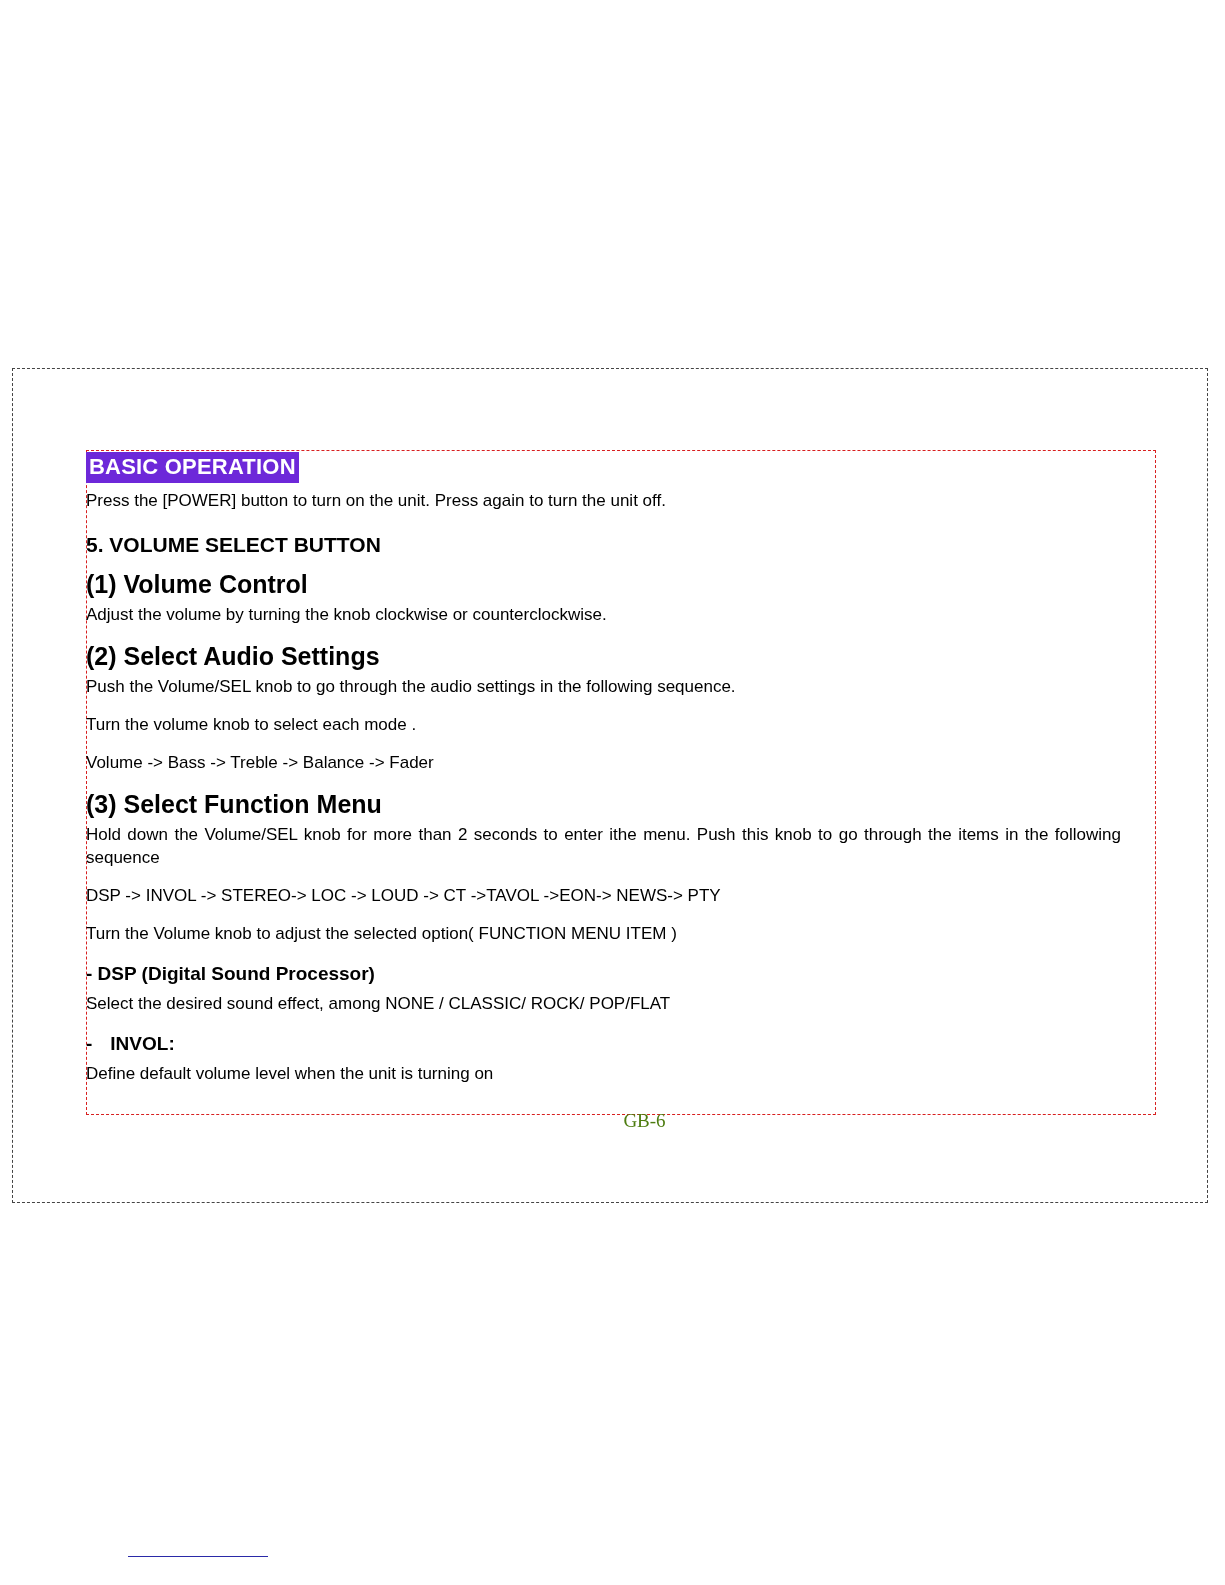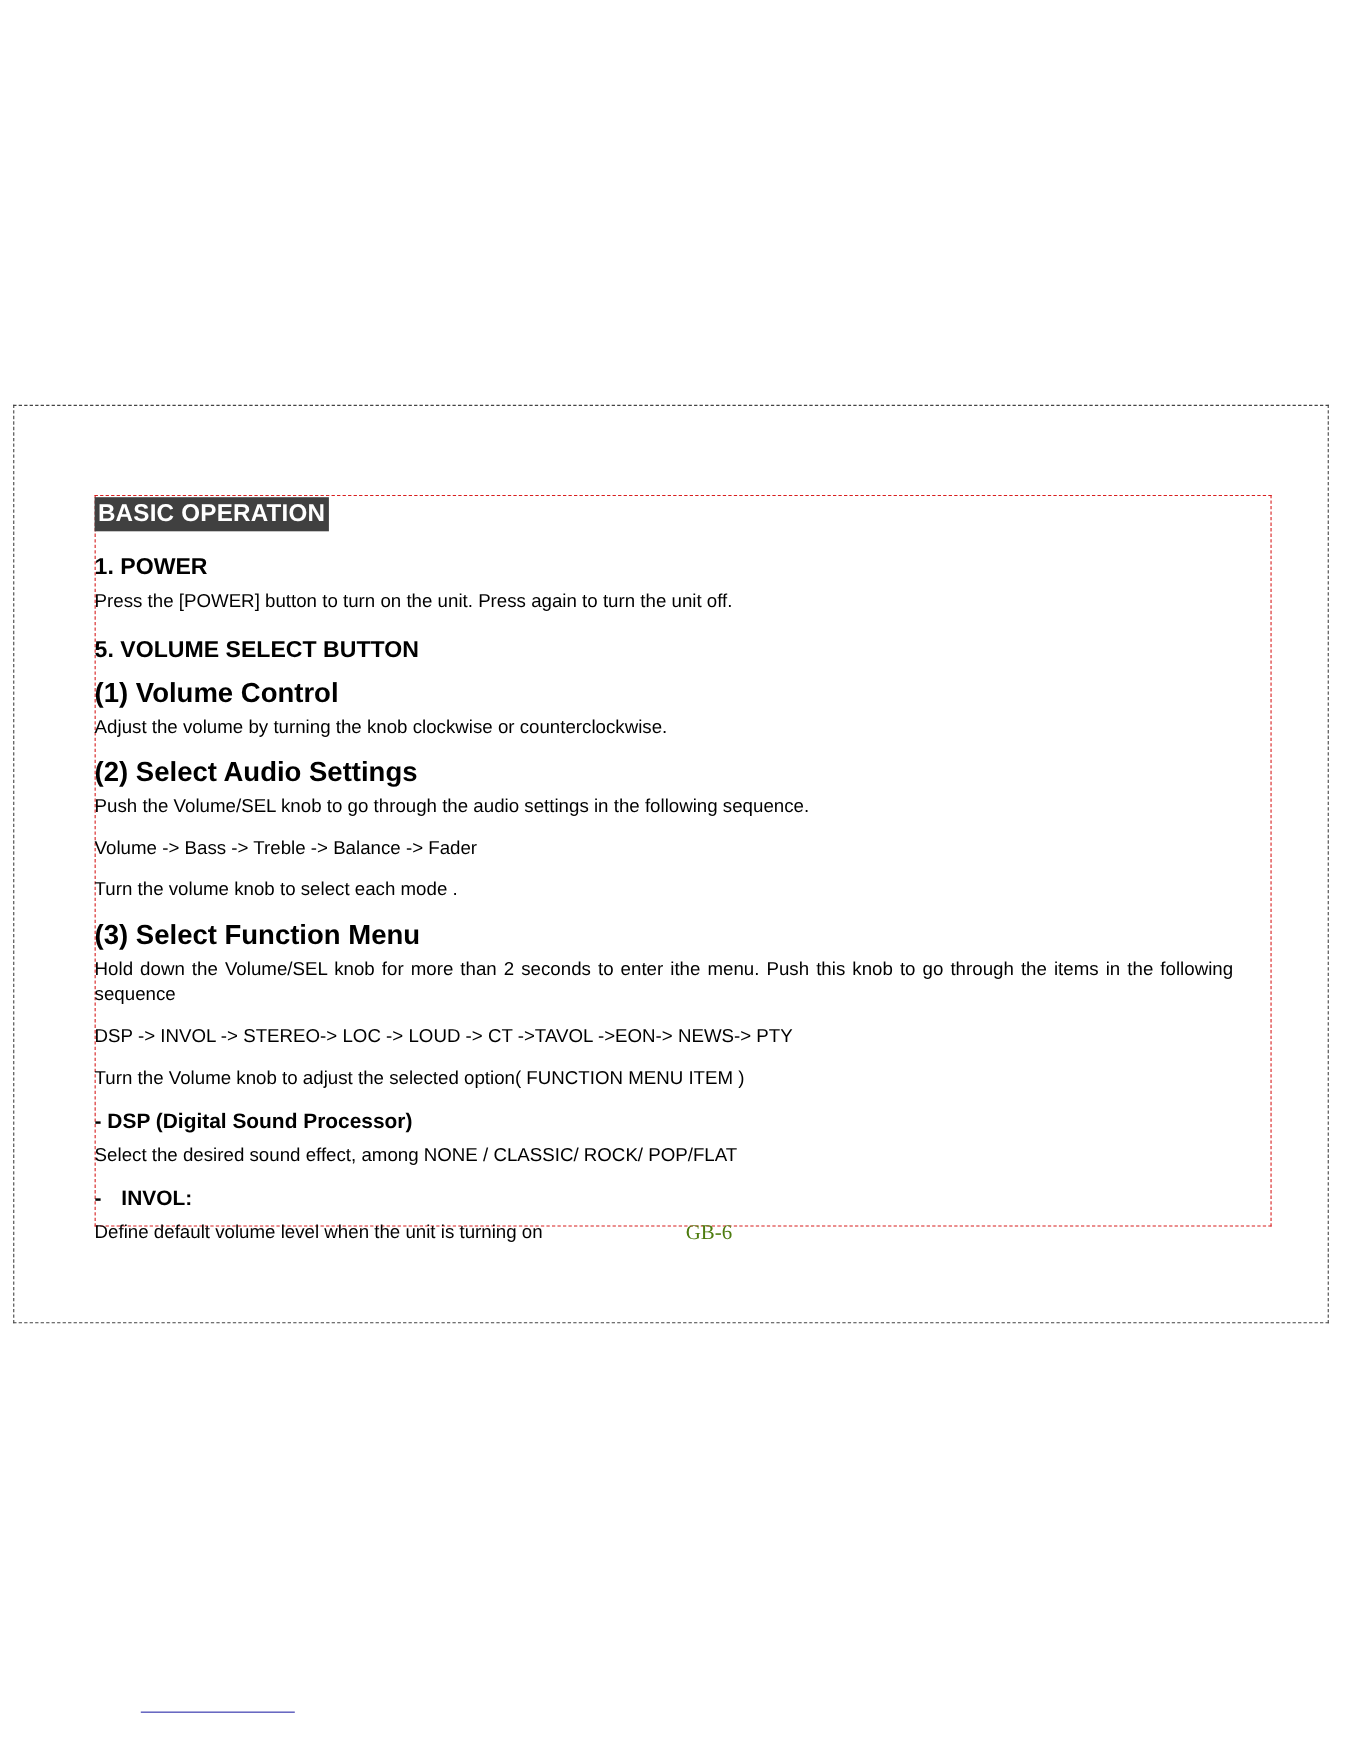--- a/index.html
+++ b/index.html
@@ -40,21 +40,21 @@
 
   .doc {
     position: absolute;
     left: 86px;
     top: 452px;
     width: 1035px;
   }
 
   .section-title {
     display: inline-block;
-    background: #404040;
+    background: #6d28d9;
     color: #ffffff;
     font-weight: bold;
     font-size: 22px;
     line-height: 28px;
     padding: 1px 3px 2px 3px;
     letter-spacing: 0.2px;
   }
 
   h2.head {
     font-size: 21px;
@@ -126,32 +126,31 @@
 </head>
 <body>
 
 <div class="page-frame"></div>
 <div class="content-frame"></div>
 
 <div class="doc">
 
   <div class="section-title">BASIC OPERATION</div>
 
-  <h2 class="head">1. POWER</h2>
   <p class="body">Press the [POWER] button to turn on the unit. Press again to turn the unit off.</p>
 
   <h2 class="head">5. VOLUME SELECT BUTTON</h2>
 
   <h3 class="sub tight">(1) Volume Control</h3>
   <p class="body">Adjust the volume by turning the knob clockwise or counterclockwise.</p>
 
   <h3 class="sub">(2) Select Audio Settings</h3>
   <p class="body">Push the Volume/SEL knob to go through the audio settings in the following sequence.</p>
+  <p class="body gap">Turn the volume knob to select each mode .</p>
   <p class="body gap">Volume -&gt; Bass -&gt; Treble -&gt; Balance -&gt; Fader</p>
-  <p class="body gap">Turn the volume knob to select each mode .</p>
 
   <h3 class="sub">(3) Select Function Menu</h3>
   <p class="body just">Hold down the Volume/SEL knob for more than 2 seconds to enter ithe menu. Push this knob to go through the items in the following sequence</p>
   <p class="body gap">DSP -&gt; INVOL -&gt; STEREO-&gt; LOC -&gt; LOUD -&gt; CT -&gt;TAVOL -&gt;EON-&gt; NEWS-&gt; PTY</p>
   <p class="body gap">Turn the Volume knob to adjust the selected option( FUNCTION MENU ITEM )</p>
 
   <h3 class="dash">- DSP (Digital Sound Processor)</h3>
   <p class="body">Select the desired sound effect, among NONE / CLASSIC/ ROCK/ POP/FLAT</p>
 
   <h3 class="dash">-<span class="indent"></span><span>INVOL:</span></h3>

